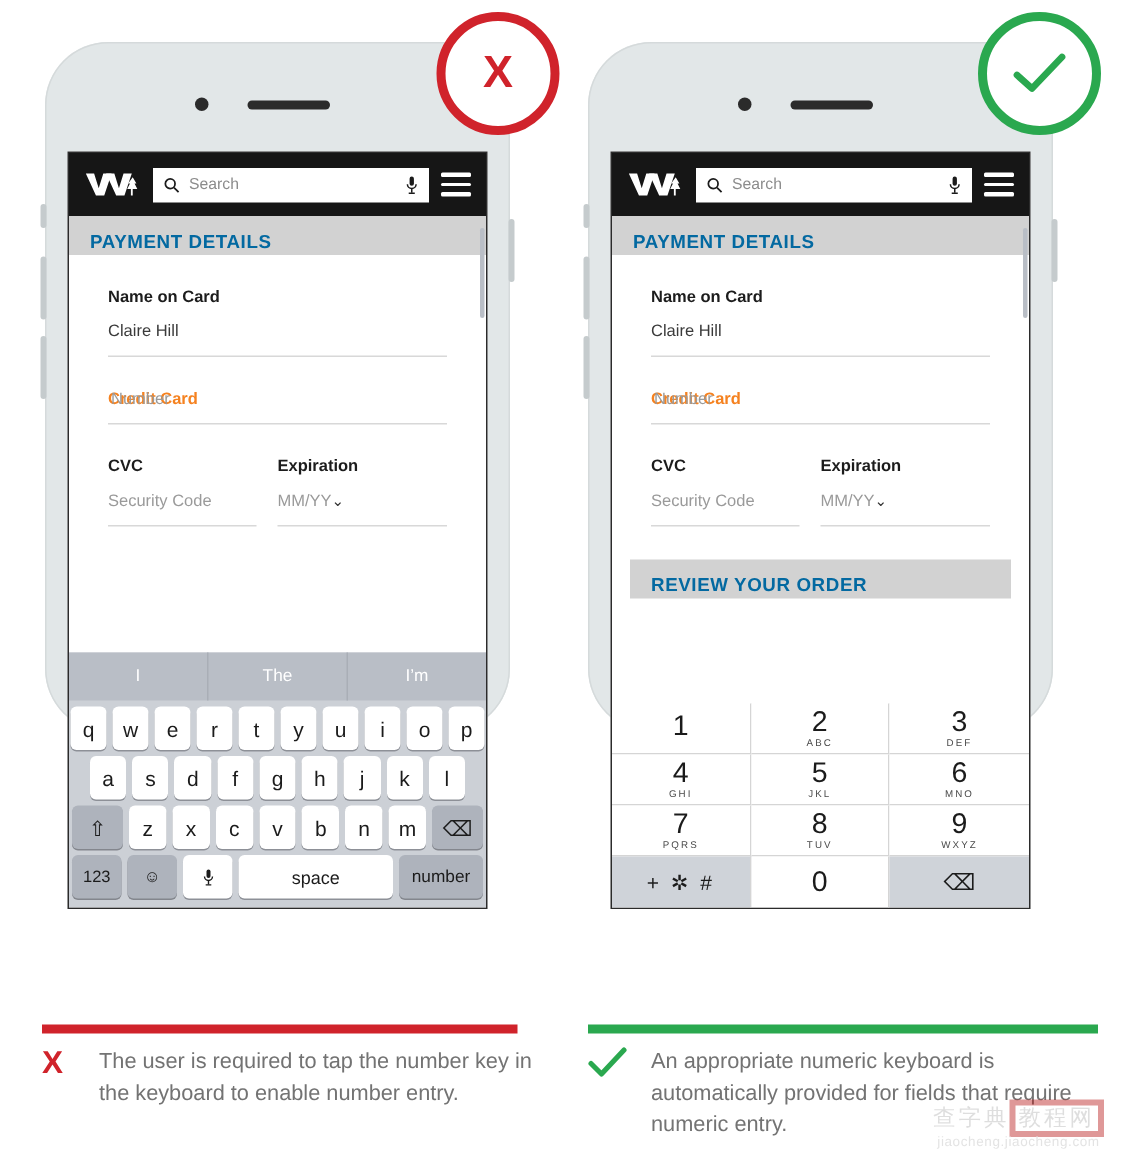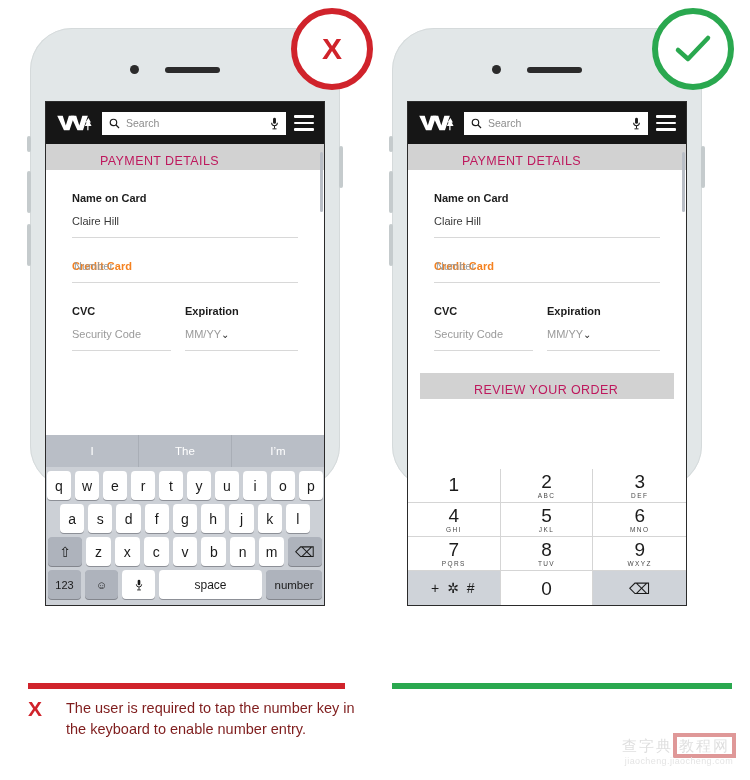--- a/index.html
+++ b/index.html
@@ -78,24 +78,23 @@
 
   
   .section-band {
     background: #d2d2d2;
     height: 26px;
     display: flex; align-items: flex-end;
     padding: 0 14px 2px 14px;
     overflow: hidden;
   }
   .section-band .title {
-    font-size: 12.5px; font-weight: normal;
-    color: #be185d; letter-spacing: .4px;
+    font-size: 12.5px; font-weight: bold;
+    color: #0369a1; letter-spacing: .4px;
     line-height: 13px;
-    margin-left: 40px;
   }
 
   .form { padding: 0 26px; background: #fff; }
   .field { padding-top: 22px; }
   .field .lab {
     font-size: 11px; font-weight: bold; color: #1c1c1c;
     margin-bottom: 11px;
   }
   .field .lab.accent { color: #f58220; }
   .field .val { font-size: 11px; color: #3a3a3a; padding-bottom: 10px; }
@@ -180,21 +179,21 @@
   
   .accent { position: absolute; height: 6px; }
   .accent.red   { left: 28px;  top: 683px; width: 317px; background: #d0232b; }
   .accent.green { left: 392px; top: 683px; width: 340px; background: #2aa84f; }
 
   .caption { position: absolute; display: flex; gap: 16px; top: 698px; }
   .caption.left  { left: 28px;  width: 330px; }
   .caption.right { left: 392px; width: 345px; }
   .caption .sym { flex: 0 0 22px; font-size: 21px; font-weight: bold; line-height: 22px; }
   .caption.left  .sym { color: #d0232b; }
-  .caption .txt { font-size: 14.5px; line-height: 21px; color: #7f1d1d; }
+  .caption .txt { font-size: 14.5px; line-height: 21px; color: #737373; }
 
   .checkglyph { display: block; width: 26px; height: 22px; }
 
   
   .watermark {
     position: absolute; left: 612px; top: 737px;
     width: 134px; text-align: center; opacity: .45;
     pointer-events: none;
   }
   .watermark .cn {
@@ -495,20 +494,28 @@
     </svg>
   </div>
 
   <div class="accent red"></div>
   <div class="accent green"></div>
 
   <div class="caption left">
     <span class="sym">X</span>
     <span class="txt">The user is required to tap the number key in the keyboard to enable number entry.</span>
   </div>
+  <div class="caption right">
+    <span class="sym">
+      <svg class="checkglyph" viewBox="0 0 26 22">
+        <polyline points="2,11 9,18 24,2" fill="none" stroke="#2aa84f" stroke-width="3.4" stroke-linecap="round" stroke-linejoin="round"></polyline>
+      </svg>
+    </span>
+    <span class="txt">An appropriate numeric keyboard is automatically provided for fields that require numeric entry.</span>
+  </div>
 
   <div class="watermark">
     <div class="cn">
       <span>查字典</span><span class="boxed">教程网</span>
     </div>
     <div class="en">jiaocheng.jiaocheng.com</div>
   </div>
 
 </div>
 

